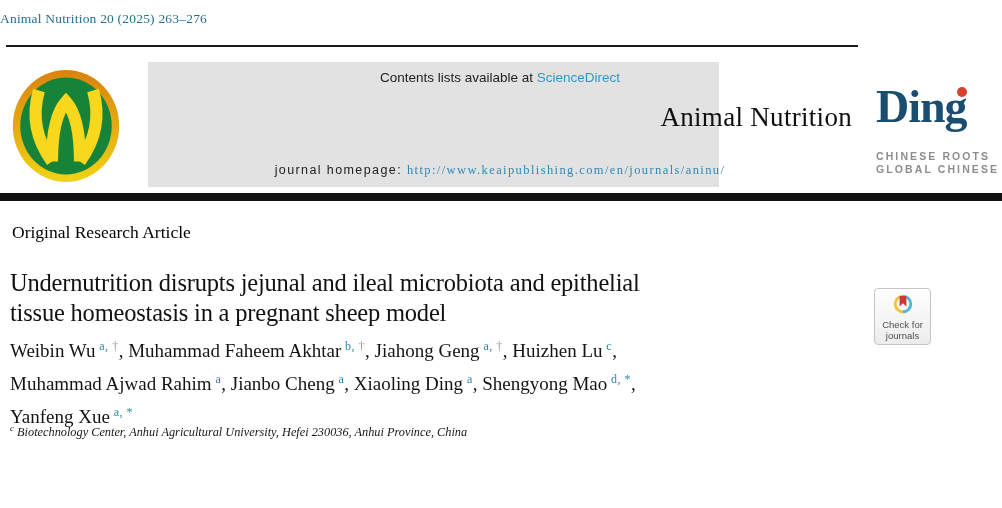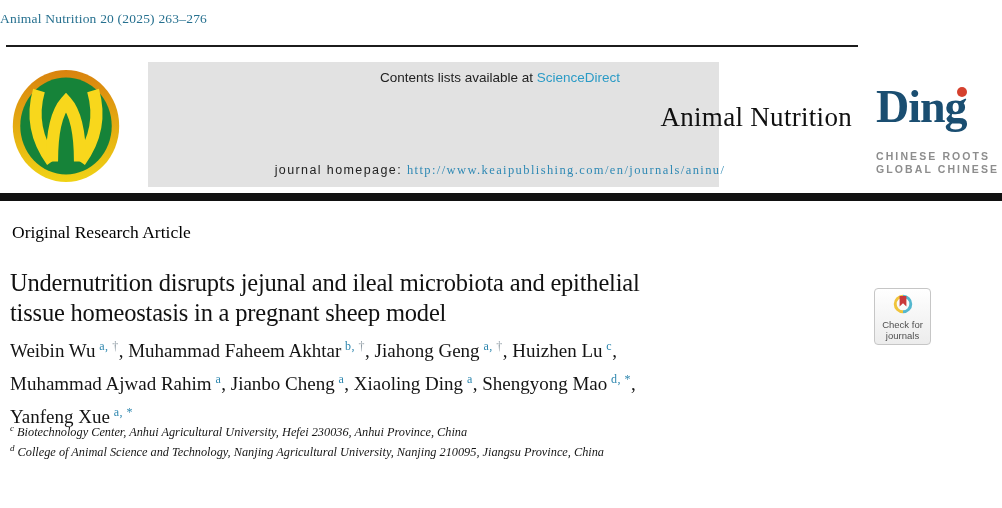--- a/index.html
+++ b/index.html
@@ -139,14 +139,13 @@
   <div class="crossmark-label">
     <div>Check for</div>
     <div>journals</div>
   </div>
 </div>
 
 <div class="abs authors"><span>Weibin Wu <span class="auth-sup">a, <span class="dagger">†</span></span></span>, <span>Muhammad Faheem Akhtar <span class="auth-sup">b, <span class="dagger">†</span></span></span>, <span>Jiahong Geng <span class="auth-sup">a, <span class="dagger">†</span></span></span>, <span>Huizhen Lu <span class="auth-sup">c</span></span>, <br><span>Muhammad Ajwad Rahim <span class="auth-sup">a</span></span>, <span>Jianbo Cheng <span class="auth-sup">a</span></span>, <span>Xiaoling Ding <span class="auth-sup">a</span></span>, <span>Shengyong Mao <span class="auth-sup">d, *</span></span>, <br><span>Yanfeng Xue <span class="auth-sup">a, *</span></span></div>
 
 <div class="abs affiliations">
     <div><span class="aff-sup">c</span> Biotechnology Center, Anhui Agricultural University, Hefei 230036, Anhui Province, China</div>
-    <div><span class="aff-sup">d</span> College of Animal Science and Technology, Nanjing Agricultural University, Nanjing 210095, Jiangsu Province, China</div>
   </div>
 
 </body></html>

